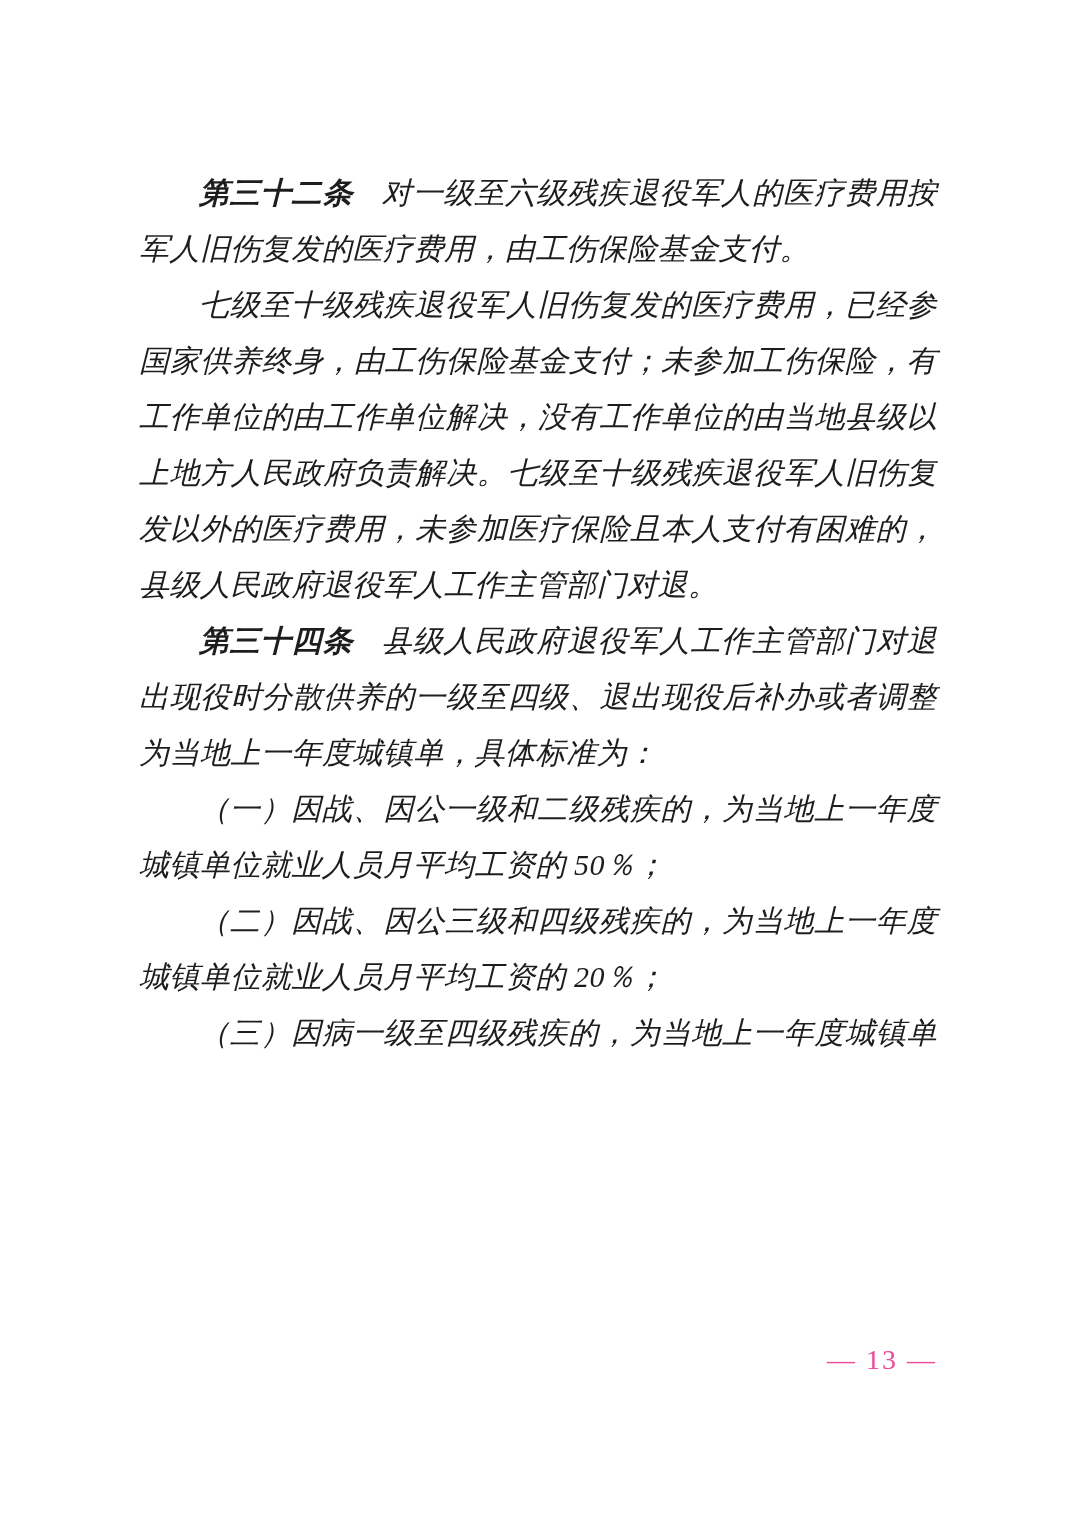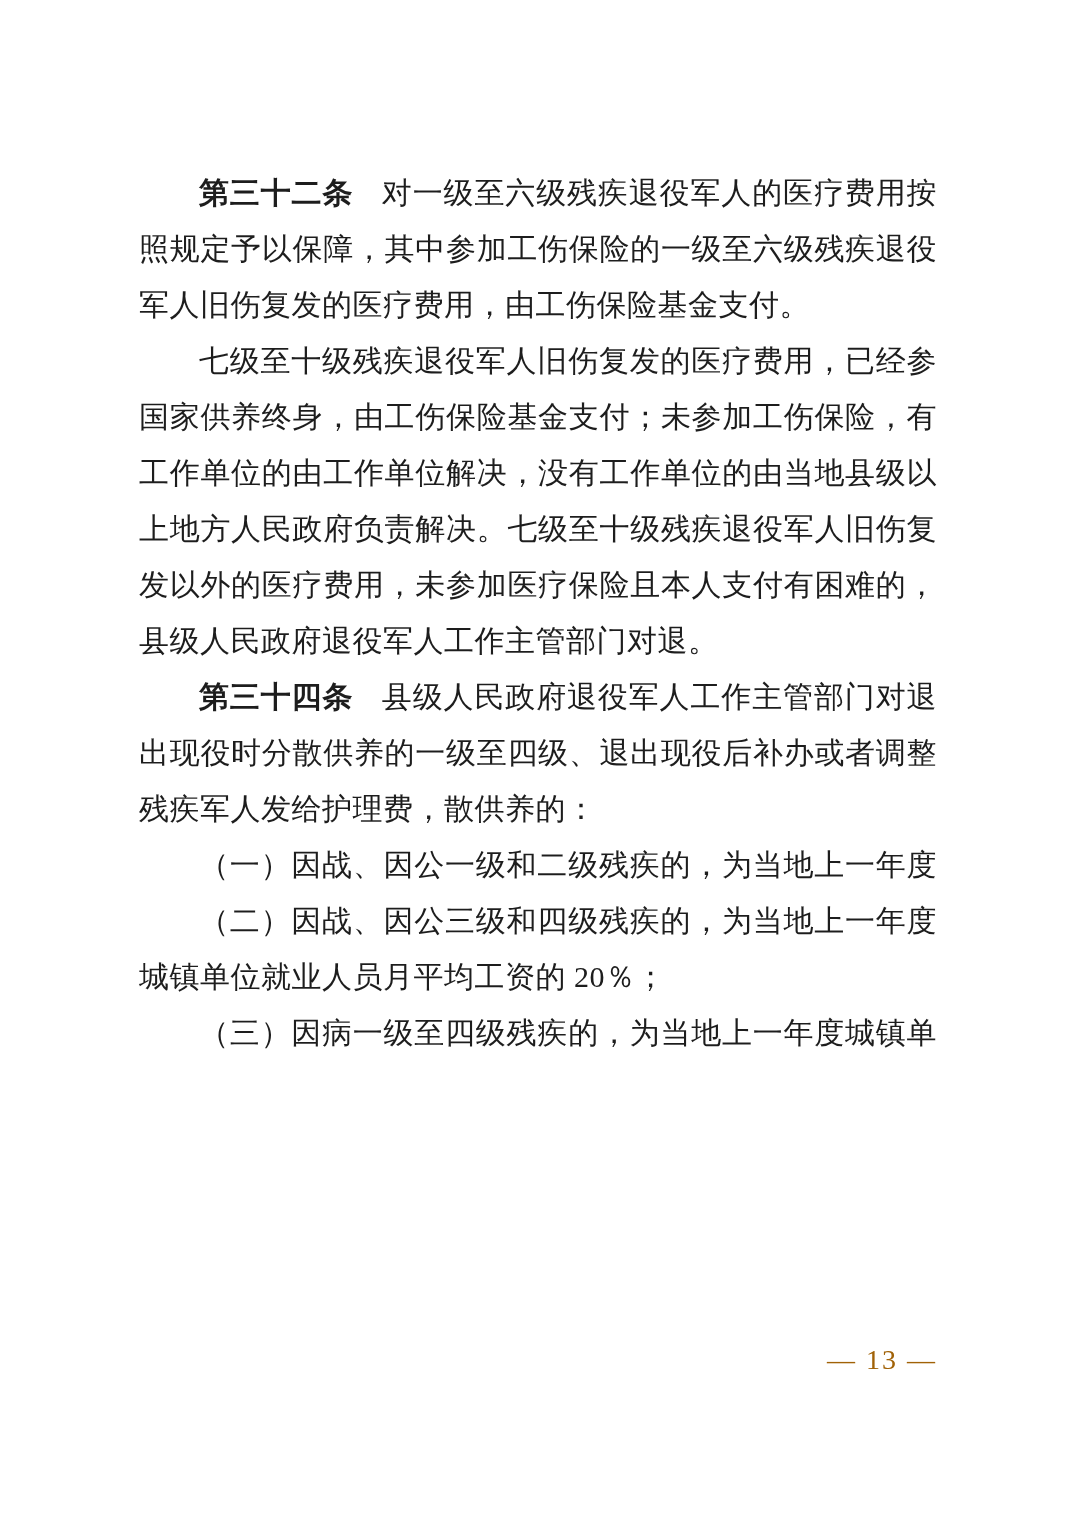--- a/index.html
+++ b/index.html
@@ -29,69 +29,70 @@
   }
   .line {
     font-size: 30px;
     line-height: 56px;
     height: 56px;
     letter-spacing: 0.5px;
     text-align: justify;
     text-align-last: left;
     white-space: nowrap;
     overflow: visible;
+    font-style: italic;
   }
   .line.fill {
     white-space: normal;
     text-align-last: justify;
   }
   .line.first {
     text-indent: 2em;
   }
   .article-no {
     font-weight: 700;
     font-family: "Liberation Sans", "DejaVu Sans", sans-serif;
     margin-right: 0.95em;
   }
   .page-footer {
     position: absolute;
     top: 1340px;
     right: 137px;
     font-size: 28px;
     line-height: 40px;
     letter-spacing: 2px;
-    color: #a16207;
+    color: #ec4899;
     text-align: left;
   }
 </style>
 </head>
 <body>
 
 <div class="page">
   <main class="doc-body">
       <div class="para">
         <div class="line first fill"><b class="article-no">第三十二条</b>对一级至六级残疾退役军人的医疗费用按</div>
-        <div class="line fill">照规定予以保障，其中参加工伤保险的一级至六级残疾退役</div>
         <div class="line">军人旧伤复发的医疗费用，由工伤保险基金支付。</div>
       </div>
       <div class="para">
         <div class="line first fill">七级至十级残疾退役军人旧伤复发的医疗费用，已经参</div>
         <div class="line fill">国家供养终身，由工伤保险基金支付；未参加工伤保险，有</div>
         <div class="line fill">工作单位的由工作单位解决，没有工作单位的由当地县级以</div>
         <div class="line fill">上地方人民政府负责解决。七级至十级残疾退役军人旧伤复</div>
         <div class="line fill">发以外的医疗费用，未参加医疗保险且本人支付有困难的，</div>
         <div class="line">县级人民政府退役军人工作主管部门对退。</div>
       </div>
       <div class="para">
         <div class="line first fill"><b class="article-no">第三十四条</b>县级人民政府退役军人工作主管部门对退</div>
         <div class="line fill">出现役时分散供养的一级至四级、退出现役后补办或者调整</div>
-        <div class="line">残疾军人发给护理费，散供养的：</div>
+        <div class="line">为当地上一年度城镇单，具体标准为：</div>
       </div>
       <div class="para">
         <div class="line first fill">（一）因战、因公一级和二级残疾的，为当地上一年度</div>
+        <div class="line">城镇单位就业人员月平均工资的 50％；</div>
       </div>
       <div class="para">
         <div class="line first fill">（二）因战、因公三级和四级残疾的，为当地上一年度</div>
         <div class="line">城镇单位就业人员月平均工资的 20％；</div>
       </div>
       <div class="para">
         <div class="line first fill">（三）因病一级至四级残疾的，为当地上一年度城镇单</div>
       </div>
     </main>
   <footer class="page-footer">

